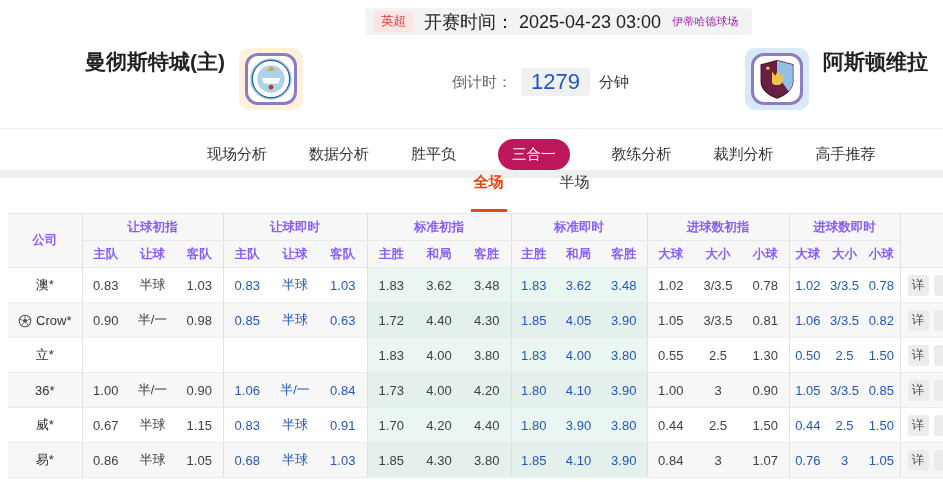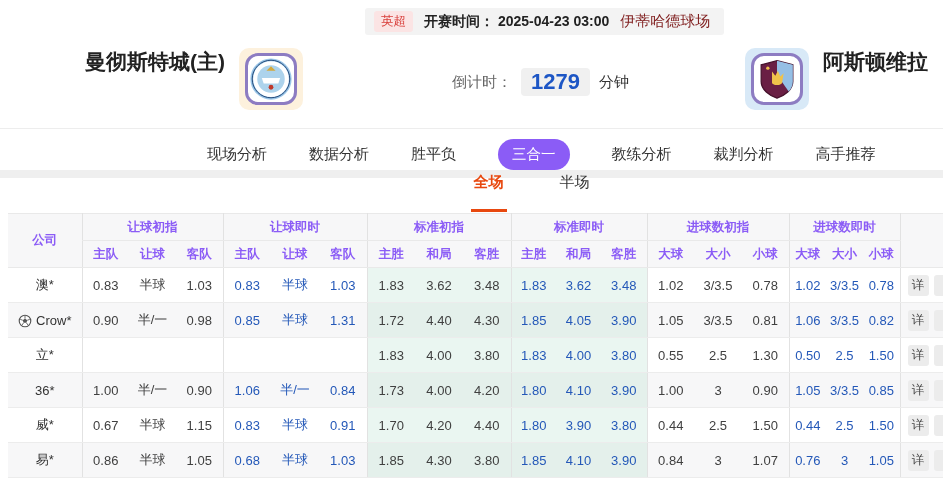--- a/index.html
+++ b/index.html
@@ -3,44 +3,44 @@
 <meta charset="utf-8">
 <style>
   * { margin:0; padding:0; box-sizing:border-box; }
   html,body { width:943px; height:482px; overflow:hidden; background:#fff;
     font-family:"Liberation Sans","DejaVu Sans",sans-serif; position:relative; }
 
   
   .top-info { position:absolute; left:365px; top:8px; height:27px; background:#f3f3f3;
     border-radius:3px; display:flex; align-items:center; gap:11px; padding:0 14px 0 9px; }
   .league-badge { background:#fbe4e4; color:#d9403c; font-size:12.5px; padding:2px 7px; border-radius:3px; }
-  .kickoff { font-weight:bold; color:#222; font-size:14px; white-space:nowrap; }
-  .venue { color:#7f1d1d; font-size:15px; white-space:nowrap; }
+  .kickoff { font-weight:normal; color:#222; font-size:18px; white-space:nowrap; }
+  .venue { color:#a21caf; font-size:11px; white-space:nowrap; }
 
   
   .team-group { position:absolute; top:48px; display:flex; gap:14px; }
   .team-home { left:85px; }
   .team-away { left:745px; }
   .team-name { font-size:21px; font-weight:bold; color:#222; white-space:nowrap; }
   .logo-tile { width:64px; height:62px; border-radius:10px; display:flex; align-items:center; justify-content:center; }
   .tile-home { background:#fdf1dd; }
   .tile-away { background:#d8e9f7; }
   .logo-frame { width:52px; height:52px; background:#fff; border:3px solid #8d7cc2; border-radius:13px;
     display:flex; align-items:center; justify-content:center; overflow:hidden; }
 
   .countdown { position:absolute; left:452px; top:68px; display:flex; align-items:center; gap:9px; }
   .cd-label { color:#666; font-size:15px; }
-  .cd-value { background:#f0f0f0; border-radius:4px; padding:1px 10px; color:#1d56c5; font-weight:bold; font-size:22px; }
+  .cd-value { background:#f0f0f0; border-radius:4px; padding:1px 10px; color:#1d56c5; font-weight:normal; font-size:22px; }
   .cd-unit { color:#333; font-size:15px; }
 
   
   .nav { position:absolute; top:128px; left:0; width:943px; height:52px; border-top:1px solid #ededed;
     display:flex; align-items:center; gap:42px; padding-left:207px; }
   .nav-item { font-size:15px; color:#333; cursor:pointer; white-space:nowrap; }
-  .nav-item.active { background:#8b5cf6; color:#fff; border-radius:16px; padding:6px 14px; font-size:14.5px; }
+  .nav-item.active { background:#be185d; color:#fff; border-radius:16px; padding:6px 14px; font-size:14.5px; }
 
   .gray-band { position:absolute; top:170px; left:0; width:943px; height:8px; background:#efefef; }
 
   
   .card { position:absolute; top:178px; left:8px; width:960px; height:304px; background:#fff; }
   .subtabs { width:935px; height:34px; display:flex; justify-content:center; align-items:flex-end;
     gap:50px; transform:translateX(56px); }
   .subtab { font-size:15px; color:#333; padding:7px 3px 17px; cursor:pointer; border-bottom:3px solid transparent; }
   .subtab.active { color:#e8480f; font-weight:bold; border-bottom-color:#e8480f; }
 
@@ -211,21 +211,21 @@
           <td class="company"><span><svg width="14" height="14" viewBox="0 0 16 16">
                 <circle cx="8" cy="8" r="6.6" fill="#fff" stroke="#555" stroke-width="1.3"></circle>
                 <polygon points="8,5.2 10.6,7.1 9.6,10.1 6.4,10.1 5.4,7.1" fill="#555"></polygon>
                 <path d="M8 5.2 V2.2 M10.6 7.1 L13.4 6.2 M9.6 10.1 L11.4 12.6 M6.4 10.1 L4.6 12.6 M5.4 7.1 L2.6 6.2" stroke="#555" stroke-width="1" fill="none"></path>
               </svg></span><span>Crow*</span></td>
           <td class="gs">0.90</td>
           <td class="">半/一</td>
           <td class="">0.98</td>
           <td class="live gs">0.85</td>
           <td class="live">半球</td>
-          <td class="live">1.31</td>
+          <td class="live">0.63</td>
           <td class="tint gs">1.72</td>
           <td class="tint">4.40</td>
           <td class="tint">4.30</td>
           <td class="live tint gs">1.85</td>
           <td class="live tint">4.05</td>
           <td class="live tint">3.90</td>
           <td class="gs">1.05</td>
           <td class="">3/3.5</td>
           <td class="">0.81</td>
           <td class="live gs">1.06</td>

